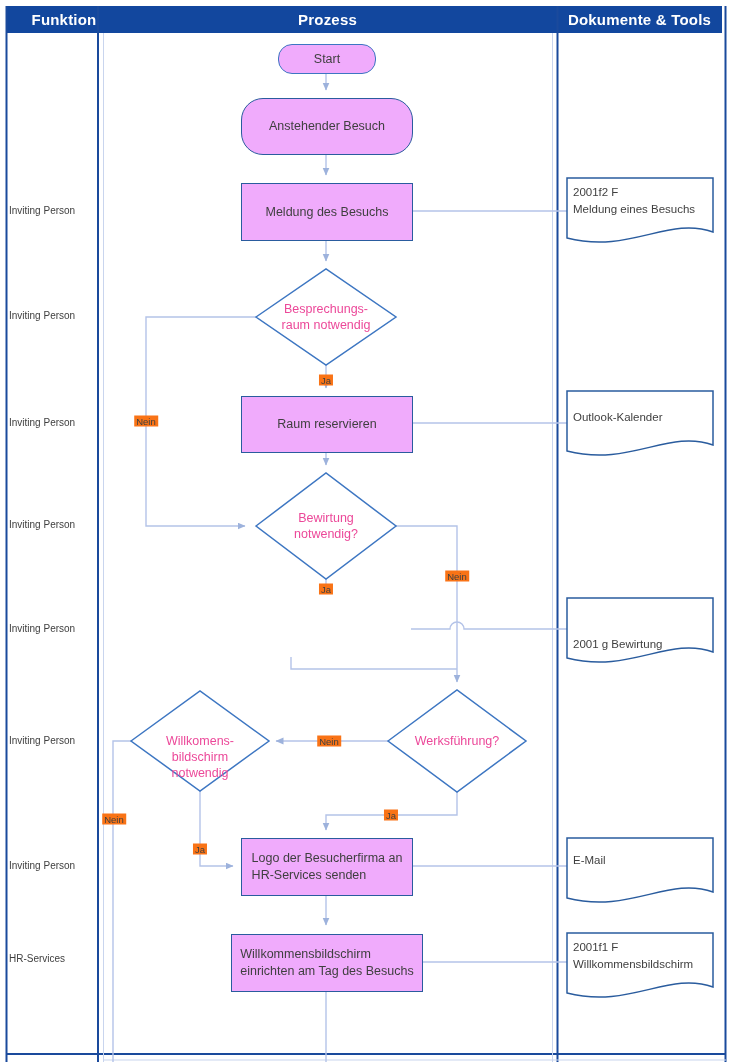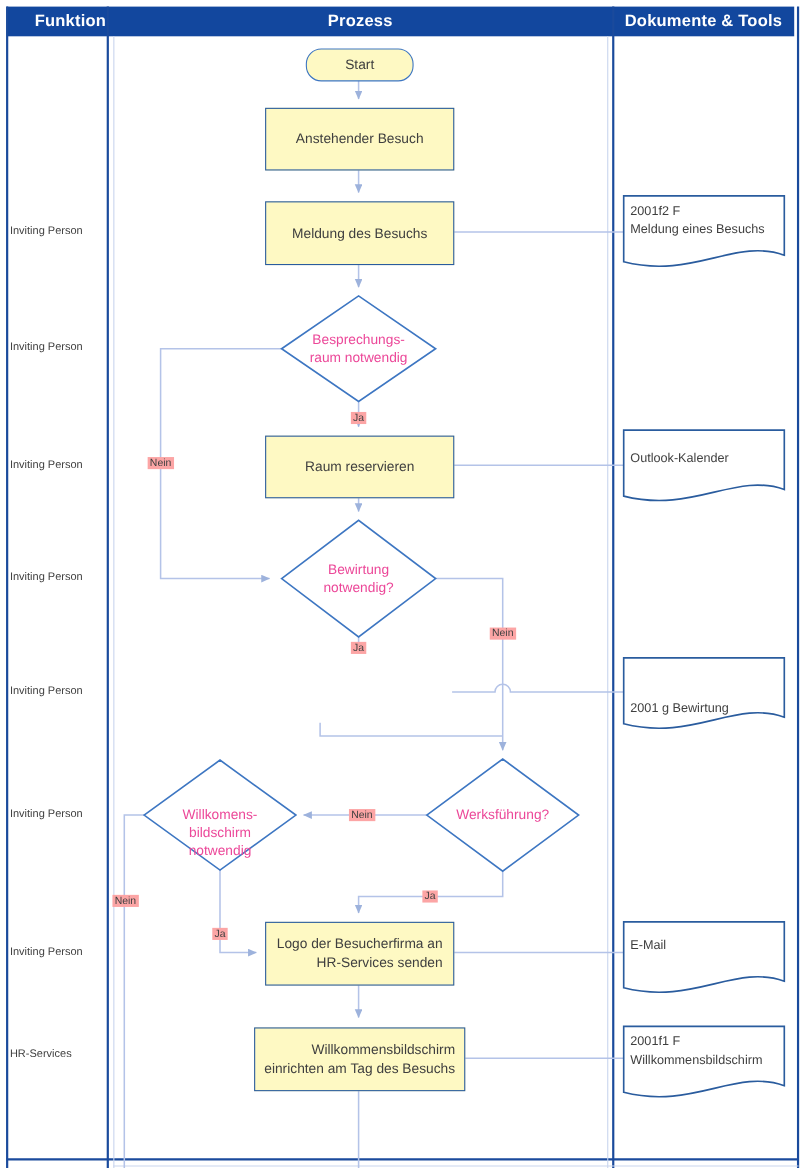--- a/index.html
+++ b/index.html
@@ -3,29 +3,29 @@
 <meta charset="utf-8">
 <style>
   html,body{margin:0;padding:0;background:#fff;}
   .canvas{position:relative;width:731px;height:1062px;background:#fff;
           font-family:"Liberation Sans", sans-serif;overflow:hidden;}
   svg.layer{position:absolute;left:0;top:0;}
   .hdr-cell{position:absolute;top:6px;height:27px;display:flex;align-items:center;justify-content:center;
             color:#fff;font-size:15px;font-weight:bold;letter-spacing:.2px;}
   .lane-label{position:absolute;left:9px;width:88px;transform:translateY(-50%);
               font-size:10px;color:#404040;line-height:14px;}
-  .node{position:absolute;display:flex;align-items:center;justify-content:center;text-align:right;
-        background:#fef9c3;color:#3f3f3f;font-size:12.5px;line-height:17px;white-space:pre-line;}
+  .node{position:absolute;display:flex;align-items:center;justify-content:center;text-align:left;
+        background:#f0abfc;color:#3f3f3f;font-size:12.5px;line-height:17px;white-space:pre-line;}
   .proc{border:1.6px solid #2a5c9e;}
   .start{border:1.5px solid #3d76c2;border-radius:14px;}
   .dia-text{position:absolute;transform:translate(-50%,-50%);text-align:center;color:#ec4899;
             font-size:12.5px;line-height:16px;white-space:pre-line;width:max-content;}
   .doc-text{position:absolute;left:573px;width:136px;color:#3f3f3f;font-size:11.5px;line-height:17px;
             white-space:pre-line;}
-  .elabel{position:absolute;transform:translate(-50%,-50%);background:#fca5a5;color:#404040;
+  .elabel{position:absolute;transform:translate(-50%,-50%);background:#f97316;color:#404040;
           font-size:9.5px;line-height:11px;padding:0 2px;}
 </style>
 </head>
 <body>
 
 <div class="canvas">
 
   <svg class="layer" width="731" height="1062" viewBox="0 0 731 1062">
     <defs>
       <marker id="arr" markerUnits="userSpaceOnUse" markerWidth="9" markerHeight="8" refX="7.5" refY="3.5" orient="auto">
@@ -94,21 +94,21 @@
   <div class="lane-label" style="top:211px;">Inviting Person</div>
   <div class="lane-label" style="top:316px;">Inviting Person</div>
   <div class="lane-label" style="top:423px;">Inviting Person</div>
   <div class="lane-label" style="top:525px;">Inviting Person</div>
   <div class="lane-label" style="top:629px;">Inviting Person</div>
   <div class="lane-label" style="top:741px;">Inviting Person</div>
   <div class="lane-label" style="top:866px;">Inviting Person</div>
   <div class="lane-label" style="top:959px;">HR-Services</div>
 
   <div class="node start" style="left:278px;top:44px;width:96px;height:28px;">Start</div>
-  <div class="node proc" style="left:241px;top:98px;width:170px;height:55px;">Anstehender Besuch</div>
+  <div class="node proc" style="left:241px;top:98px;width:170px;height:55px;border-radius:22px;">Anstehender Besuch</div>
   <div class="node proc" style="left:241px;top:183px;width:170px;height:56px;">Meldung des Besuchs</div>
   <div class="node proc" style="left:241px;top:396px;width:170px;height:55px;">Raum reservieren</div>
   <div class="node proc" style="left:241px;top:838px;width:170px;height:56px;">Logo der Besucherfirma an
 HR-Services senden</div>
   <div class="node proc" style="left:231px;top:934px;width:190px;height:56px;">Willkommensbildschirm
 einrichten am Tag des Besuchs</div>
 
   <div class="dia-text" style="left:326px;top:317px;">Besprechungs-
 raum notwendig</div>
   <div class="dia-text" style="left:326px;top:526px;">Bewirtung

